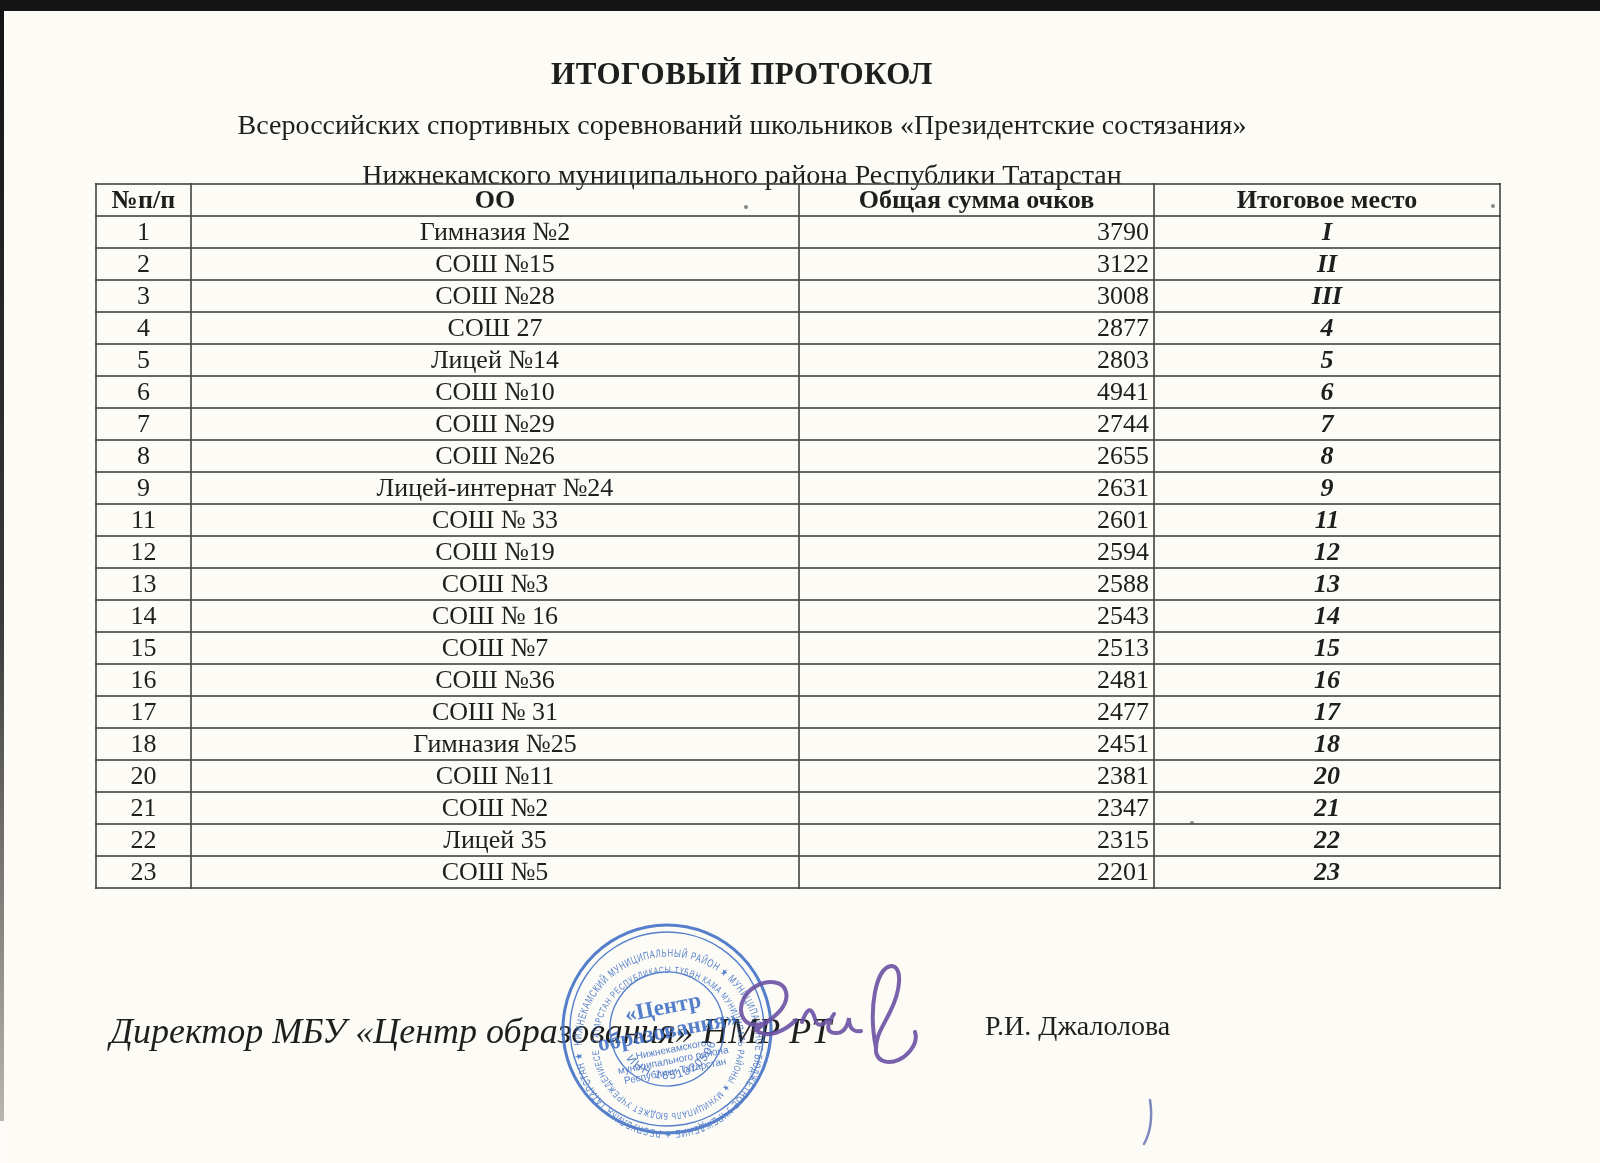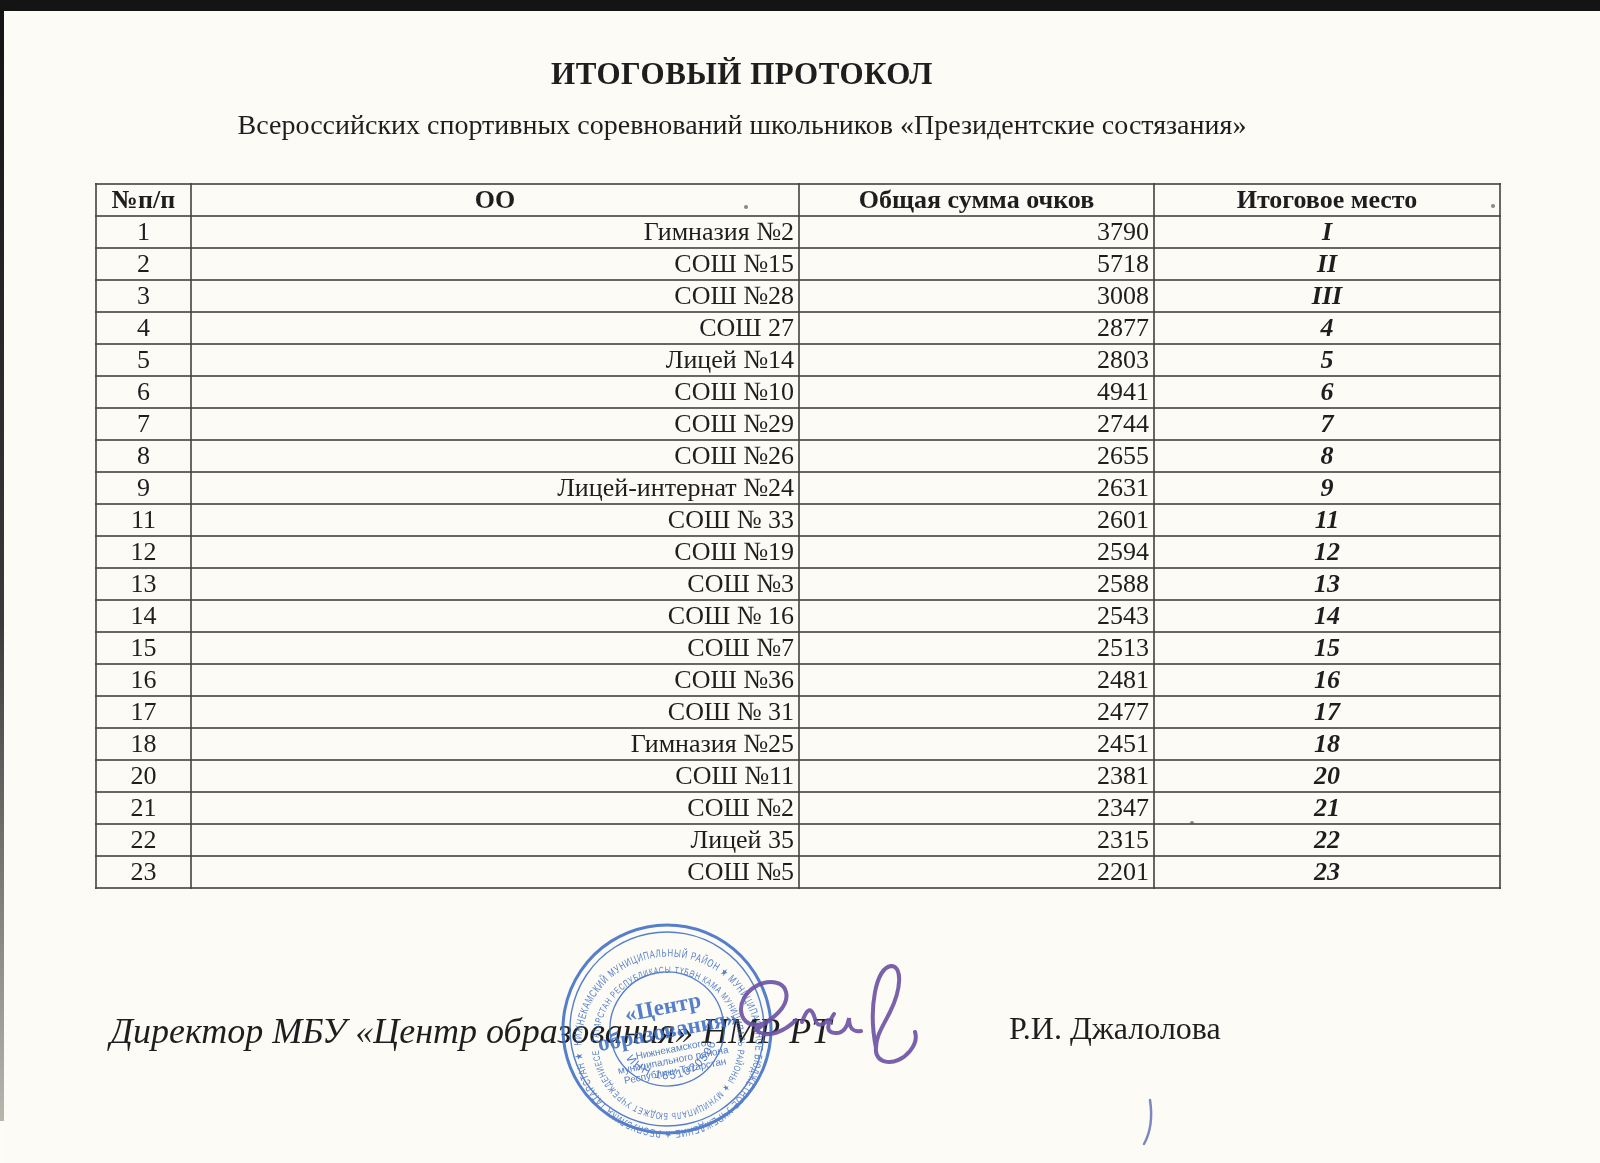--- a/index.html
+++ b/index.html
@@ -21,26 +21,26 @@
     position:absolute;left:95px;top:183px;width:1404px;
     border-collapse:collapse;table-layout:fixed;
   }
   table.results td,table.results th{
     border:2px solid rgba(70,70,70,.82);
     font-size:26px;height:29px;padding:0 4px;overflow:hidden;white-space:nowrap;
   }
   table.results th{font-weight:bold;text-align:center;height:28px;margin-left:40px;}
   col.c-num{width:95px;}col.c-school{width:608px;}col.c-score{width:355px;}col.c-place{width:346px;}
   td.cell-num{text-align:center;}
-  td.cell-school{text-align:right;padding-left:14px;margin-top:8px;}
+  td.cell-school{text-align:center;padding-left:14px;margin-top:8px;}
   td.cell-score{text-align:right;}
   td.cell-place{text-align:center;font-weight:bold;font-style:italic;}
 
   .footer-label{position:absolute;left:110px;top:1010px;font-size:36px;font-style:italic;}
-  .footer-name{position:absolute;left:985px;top:1010px;font-size:32px;margin-left:24px;}
+  .footer-name{position:absolute;left:985px;top:1010px;font-size:28px;}
 
   .stamp{position:absolute;left:550px;top:912px;width:234px;height:234px;opacity:.88;}
   .signature{position:absolute;left:728px;top:958px;width:220px;height:125px;}
   .ink-mark{position:absolute;left:1138px;top:1098px;width:30px;height:48px;}
 
   .speck{position:absolute;background:rgba(40,40,40,.55);border-radius:50%;}
   .speck.s1{left:744px;top:205px;width:4px;height:4px;}
   .speck.s2{left:1491px;top:204px;width:4px;height:4px;}
   .speck.s3{left:1190px;top:821px;width:4px;height:3px;}
 </style>
@@ -51,20 +51,21 @@
 <div class="scan-top-edge"></div>
 <div class="scan-left-edge"></div>
 
 <div class="speck s1"></div>
 <div class="speck s2"></div>
 <div class="speck s3"></div>
 
 <div class="title-block">
   <div class="doc-title">ИТОГОВЫЙ ПРОТОКОЛ</div>
   <div class="doc-sub">Всероссийских спортивных соревнований школьников «Президентские состязания»</div>
+  <div class="doc-sub">Нижнекамского муниципального района Республики Татарстан</div>
 </div>
 
 <table class="results">
   <colgroup>
       <col class="c-num">
       <col class="c-school">
       <col class="c-score">
       <col class="c-place">
     </colgroup>
   <thead>
@@ -79,21 +80,21 @@
   <tr>
     <td class="cell-num">1</td>
     <td class="cell-school">Гимназия №2</td>
     <td class="cell-score">3790</td>
     <td class="cell-place">I</td>
   </tr>
 
   <tr>
     <td class="cell-num">2</td>
     <td class="cell-school">СОШ №15</td>
-    <td class="cell-score">5718</td>
+    <td class="cell-score">3122</td>
     <td class="cell-place">II</td>
   </tr>
 
   <tr>
     <td class="cell-num">3</td>
     <td class="cell-school">СОШ №28</td>
     <td class="cell-score">3008</td>
     <td class="cell-place">III</td>
   </tr>
 

